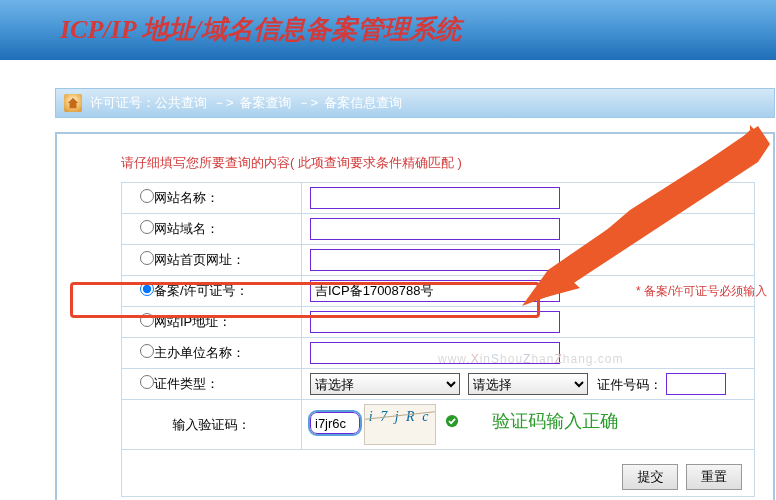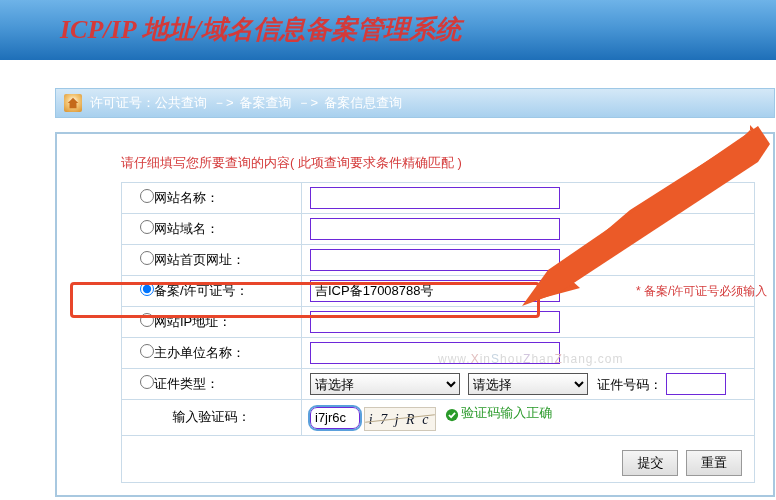--- a/index.html
+++ b/index.html
@@ -25,23 +25,23 @@
 .form-table td.value-cell { }
 .radio-wrap { display: flex; gap: 0; padding-left: 10px; }
 .radio-wrap input[type=radio] { width: 14px; height: 14px; }
 .text-input { border: 1px solid #6d28d9; height: 22px; padding: 0 4px; font-size: 13px; }
 .select-box { border: 1px solid #555; height: 22px; font-size: 13px; background: linear-gradient(#fff, #e8e8e8); }
 .button-row td { text-align: right; padding: 6px 12px; }
 .btn { background: linear-gradient(#f5f5f5, #dedede); border: 1px solid #999; padding: 3px 14px; font-size: 13px; cursor: pointer; margin-left: 4px; margin-top: 8px; }
 .highlight-box { border: 3px solid #e8462a; position: absolute; pointer-events: none; border-radius: 4px; }
 .req-note { color: #d43a3a; font-size: 12px; white-space: nowrap; position: absolute; }
 
-.captcha-img { display: inline-block; width: 72px; height: 24px; background: #f8f4ec; border: 1px solid #d0c8b8; vertical-align: middle; font-family: serif; font-style: italic; color: #0f172a; text-align: center; line-height: 24px; letter-spacing: 2px; font-size: 14px; position: relative; overflow: hidden; }
+.captcha-img { display: inline-block; width: 72px; height: 41px; background: #f8f4ec; border: 1px solid #d0c8b8; vertical-align: middle; font-family: serif; font-style: italic; color: #0369a1; text-align: center; line-height: 24px; letter-spacing: 2px; font-size: 14px; position: relative; overflow: hidden; }
 .captcha-img::before { content:""; position:absolute; left:0; right:0; top:10px; border-top:1px solid #b8a888; transform: rotate(-6deg);}
-.check-ok { color: #2a9a2a; margin-left: 6px; font-size: 13px; display: inline-flex; align-items: flex-end; }
+.check-ok { color: #2a9a2a; margin-left: 6px; font-size: 18px; display: inline-flex; align-items: center; gap: 31px; }
 .check-ok svg { width: 14px; height: 14px; margin-right: 2px; }
 
 .watermark { position: absolute; color: #d9d9d9; font-size: 12px; font-family: Arial; letter-spacing: 1px; }
 .watermark .c1{color:#d9d9d9}.watermark .c2{color:#e2c0c0}.watermark .c3{color:#c8d6e2}.watermark .c4{color:#d2c6de}
 
 .arrow-svg { position: absolute; pointer-events: none; }
 </style>
 </head>
 <body>
 

